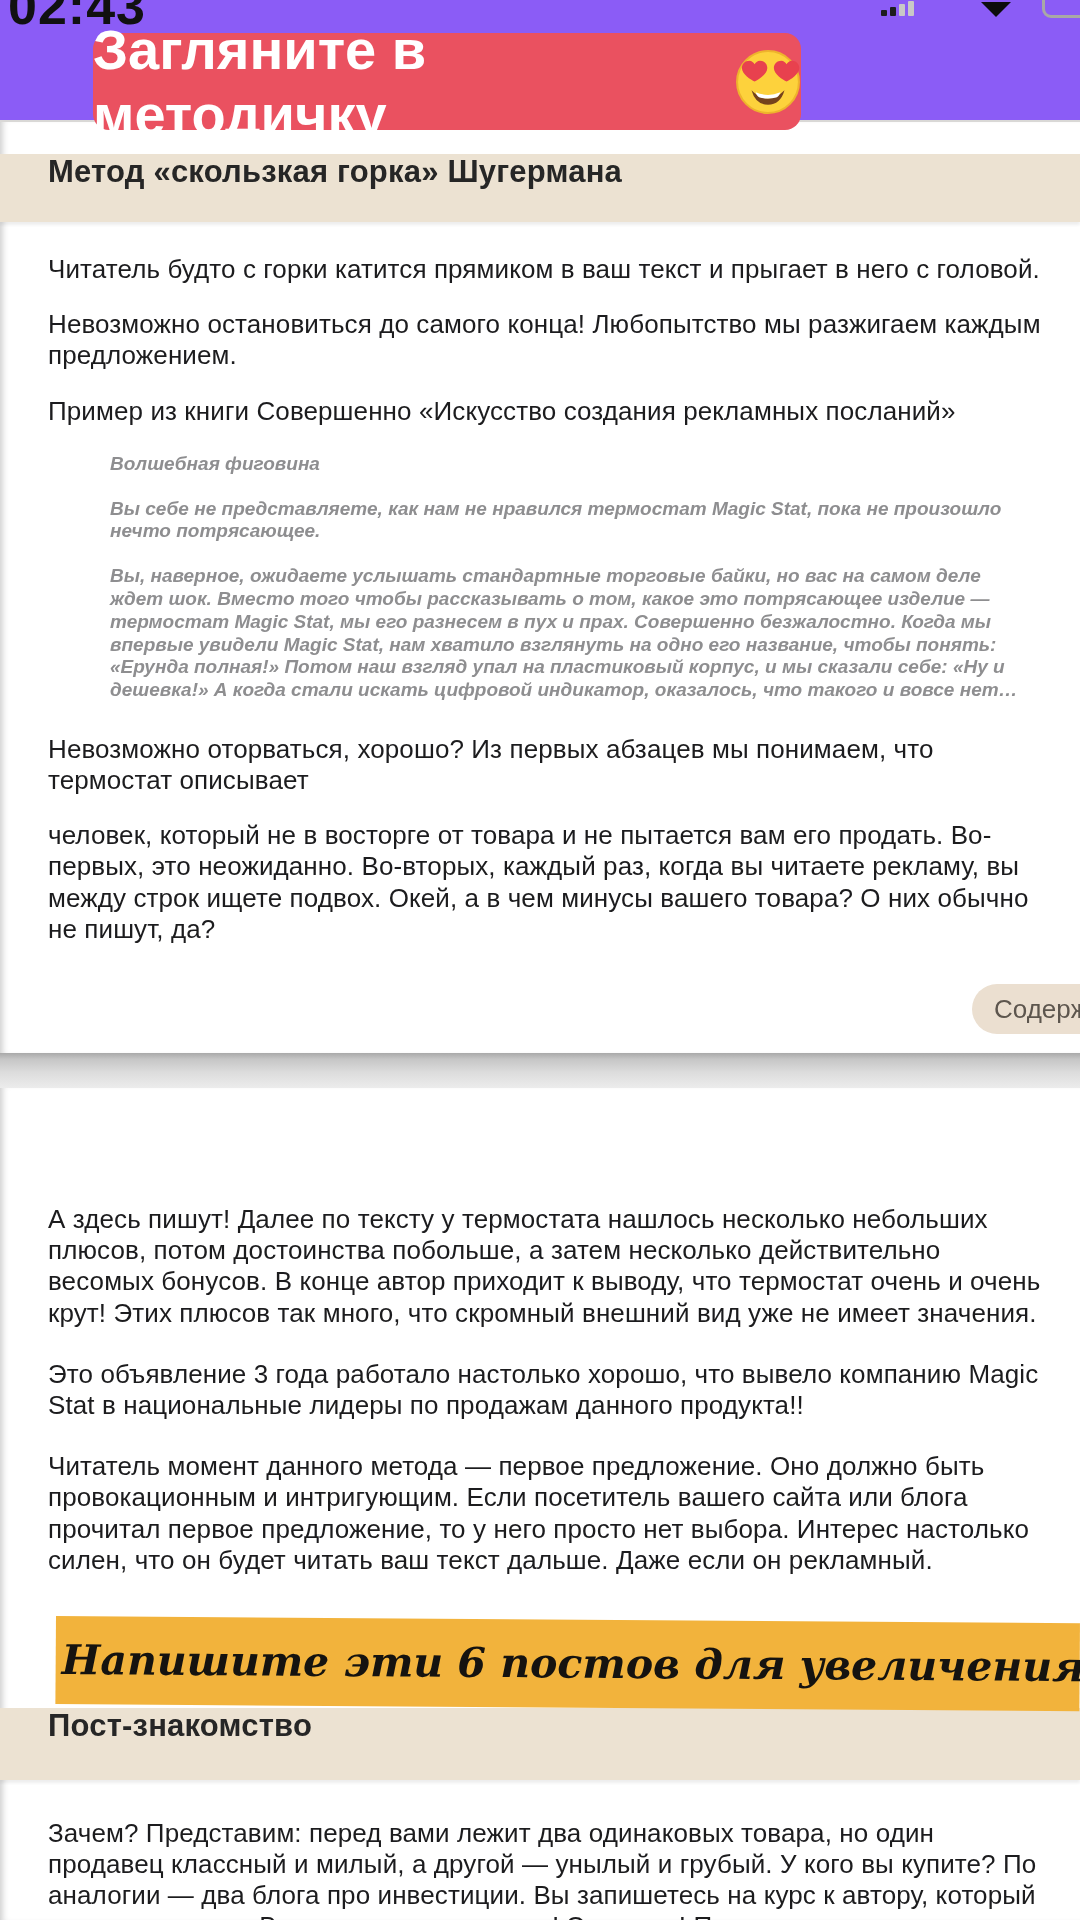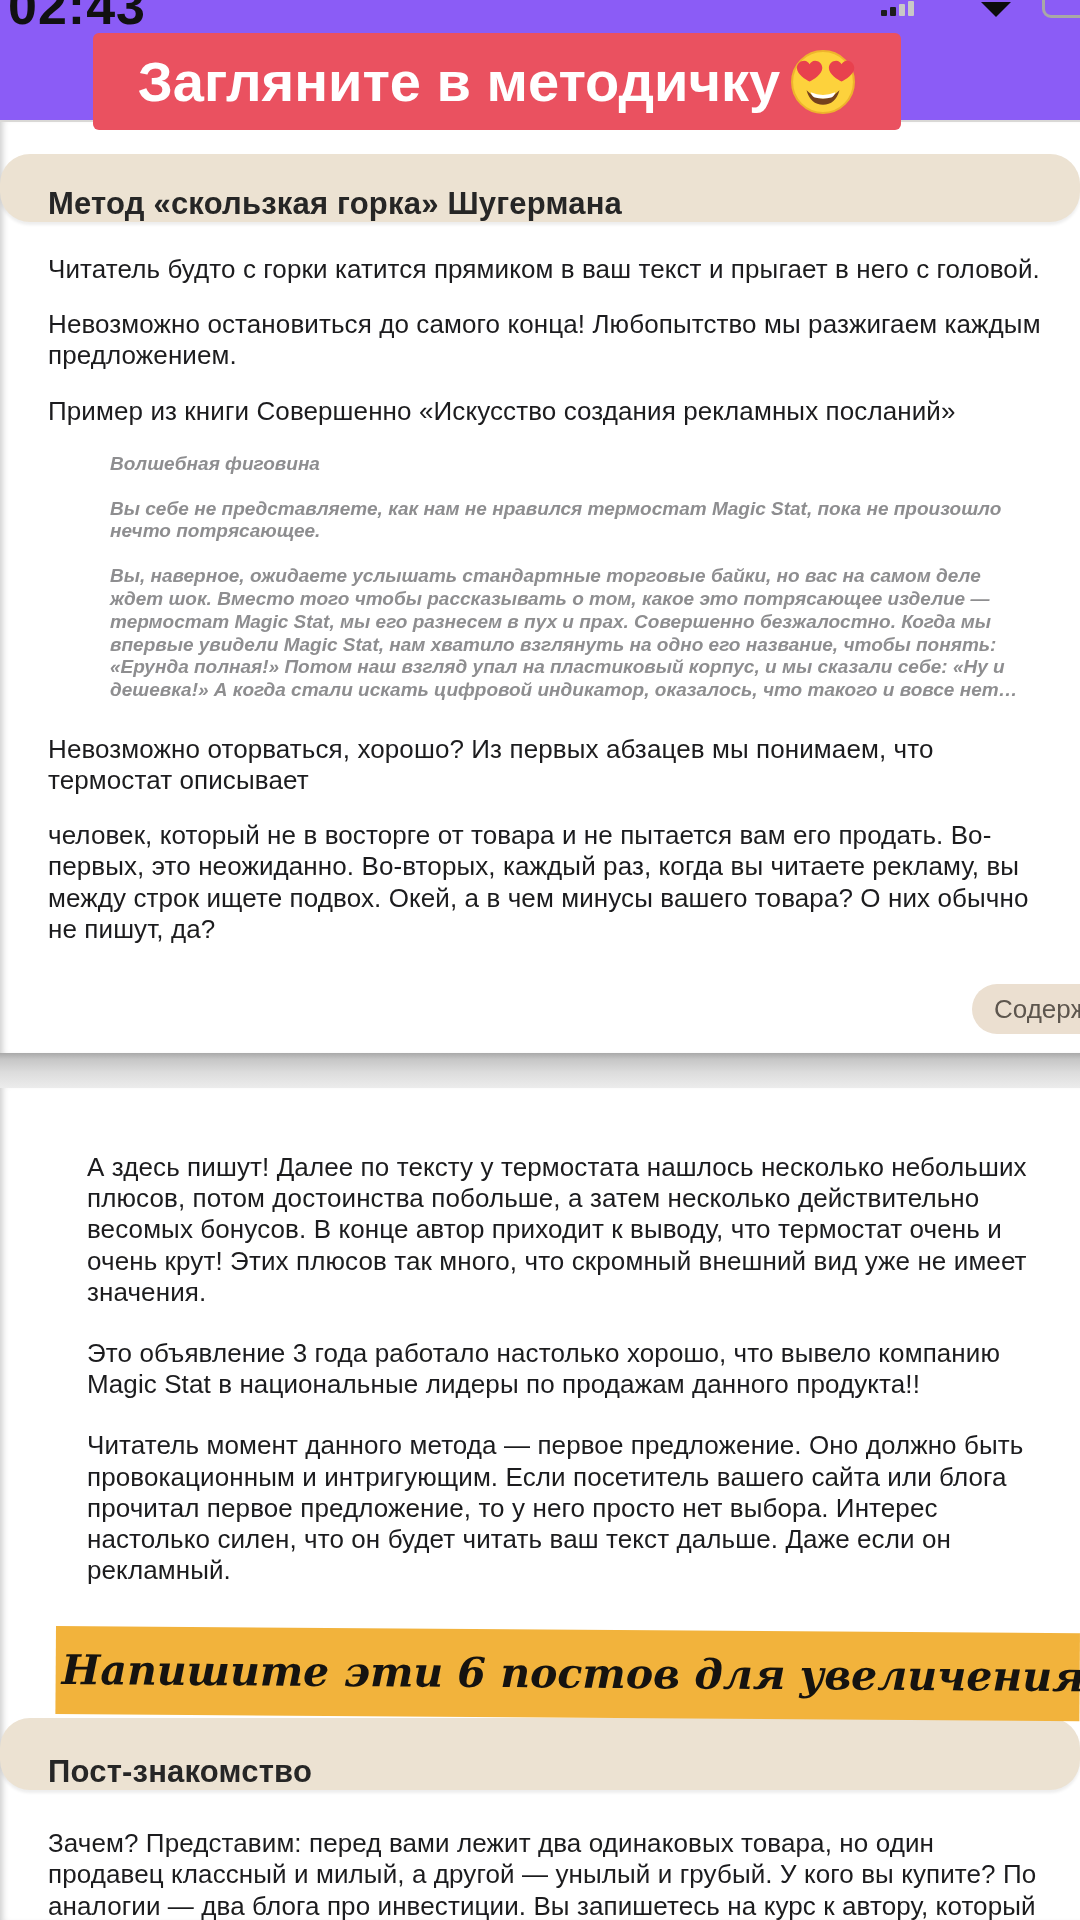--- a/index.html
+++ b/index.html
@@ -27,22 +27,22 @@
     border-left:15px solid transparent; border-right:15px solid transparent;
     border-top:15px solid #0d0d0d;
   }
   .battery {
     position:absolute; top:-12px; left:1042px;
     width:56px; height:30px;
     border:3px solid #a9a8a6; border-radius:9px;
   }
   
   .story-banner {
-    position:absolute; left:93px; top:33px; width:808px; height:97px;
-    background:#ea5160; border-radius:6px;
+    position:absolute; left:93px; top:33px; width:708px; height:97px;
+    background:#ea5160; border-radius:16px;
     display:flex; align-items:center; justify-content:center; gap:10px;
     z-index:5;
   }
   .story-banner .label {
     color:#fff; font-weight:800; font-size:56px; letter-spacing:0px;
     font-family:"Liberation Sans","DejaVu Sans",sans-serif;
   }
   .emoji { width:66px; height:66px; display:inline-block; }
   
   .page {
@@ -50,23 +50,22 @@
     box-shadow:inset 7px 0 7px -5px rgba(0,0,0,0.22);
   }
   .page1 { top:120px; height:933px; border-top:2px solid #d9d8d6; }
   .page-gap {
     position:absolute; left:0; top:1053px; width:1080px; height:35px;
     background:linear-gradient(to bottom,#a9a9a9 0%,#c6c6c6 18%,#dcdcdc 55%,#ececec 100%);
   }
   .page2 { top:1088px; height:832px; }
   .section-band {
     width:100%; height:68px; background:#ece2d2;
-    display:flex; align-items:flex-end;
+    display:flex; align-items:flex-start;
     box-shadow:0 3px 3px rgba(0,0,0,0.07);
-    border-radius:30px;
   }
   .section-band .section-title {
     padding-left:48px; font-size:31px; font-weight:700; color:#262626; letter-spacing:0.2px;
   }
   .band-top { margin-top:32px; }
   .content { padding:0 38px 0 48px; font-size:26px; line-height:1.2; }
   .para { margin-top:24px; letter-spacing:0.1px; }
   .para.first { margin-top:32px; }
   .quote { margin:26px 22px 0 62px; color:#8e8e90; font-style:italic; font-size:19px;font-weight:bold; }
   .quote .q-para { margin-top:22px; }
@@ -148,21 +147,21 @@
 
     <div class="contents-btn">
       <span>Содерж</span>
     </div>
   </div>
 
   <div class="page-gap"></div>
 
   <div class="page page2">
 
-    <div class="content" style="padding-top:64px;margin-left:39px;">
+    <div class="content" style="padding-top:116px;">
       <div class="para" style="margin-top:0;">А здесь пишут! Далее по тексту у термостата нашлось несколько небольших плюсов, потом достоинства побольше, а затем несколько действительно весомых бонусов. В конце автор приходит к выводу, что термостат очень и очень крут! Этих плюсов так много, что скромный внешний вид уже не имеет значения.</div>
       <div class="para" style="margin-top:30px;">Это объявление 3 года работало настолько хорошо, что вывело компанию Magic Stat в национальные лидеры по продажам данного продукта!!</div>
       <div class="para" style="margin-top:30px;">Читатель момент данного метода — первое предложение. Оно должно быть провокационным и интригующим. Если посетитель вашего сайта или блога прочитал первое предложение, то у него просто нет выбора. Интерес настолько силен, что он будет читать ваш текст дальше. Даже если он рекламный.</div>
     </div>
 
     <div class="promo-banner">
       <span class="promo-label">Напишите эти 6 постов для увеличения конверсии</span>
     </div>
 
     <div class="section-band band2">

